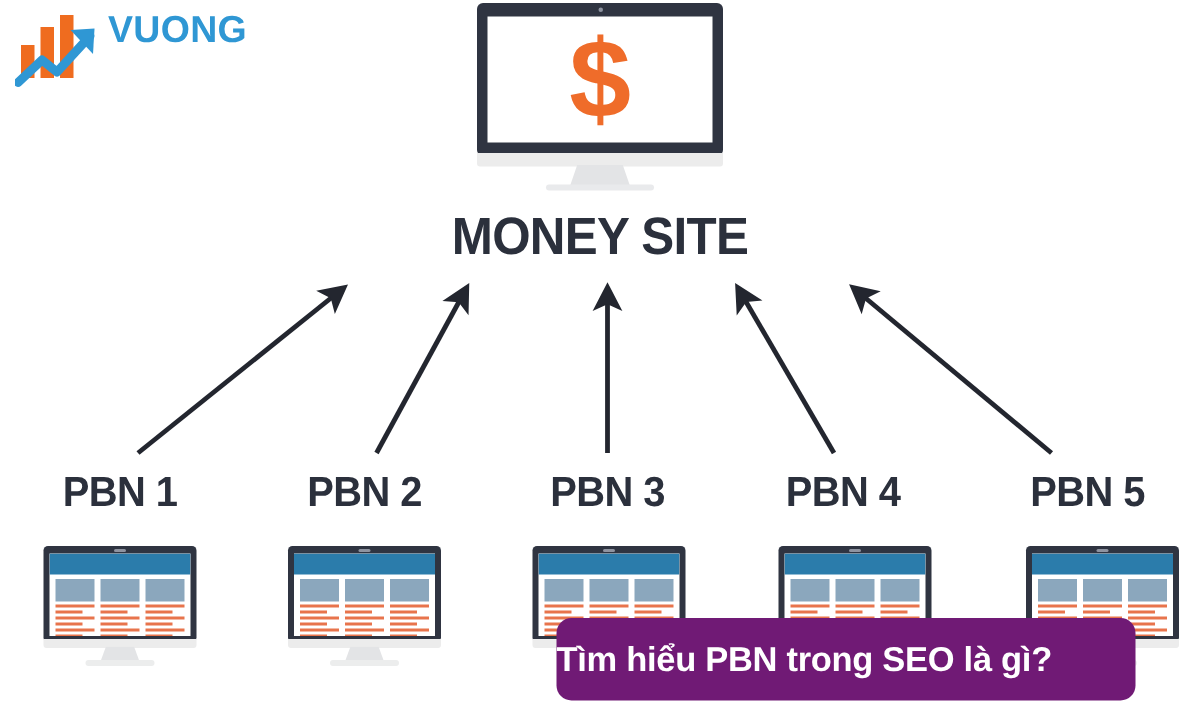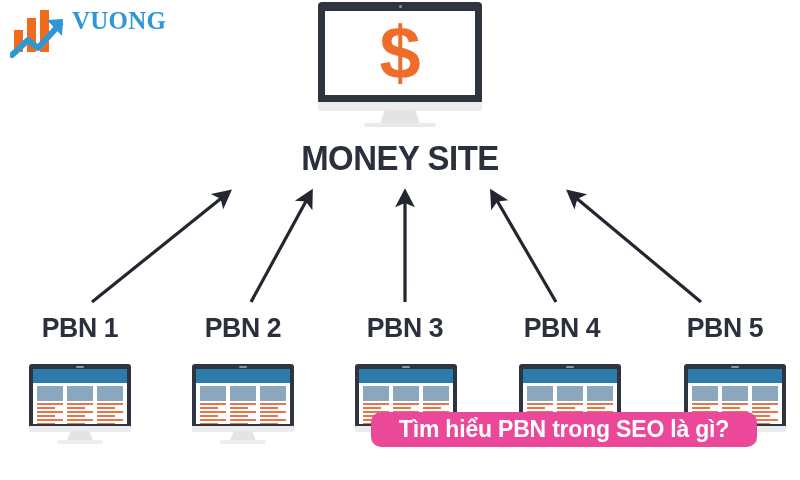--- a/index.html
+++ b/index.html
@@ -30,21 +30,20 @@
     top: 0;
     width: 64px;
     height: 54px;
   }
   #logo-text {
     position: absolute;
     left: 62px;
     top: 2px;
     width: 130px;
     line-height: 1.02;
-    font-family: Liberation Serif, serif;
   }
   .logo-line {
     font-weight: 700;
     font-size: 25px;
     letter-spacing: 0.2px;
     display: block;
   }
   .logo-line.l1 { color: #2f97d4; }
   .logo-line.l2 { color: #ef6c1f; }
 
@@ -228,26 +227,26 @@
     background: #eceded;
     border-radius: 2px;
   }
 
   
   #cta-banner {
     position: absolute;
     left: 371px;
     top: 412px;
     width: 386px;
-    height: 35px;
-    background: #ec4899;
+    height: 55px;
+    background: #701a75;
     border-radius: 10px;
     display: flex;
     align-items: center;
-    justify-content: center;
+    justify-content: flex-start;
   }
   #cta-text {
     color: #ffffff;
     font-weight: 700;
     font-size: 23px;
     letter-spacing: -0.2px;
     white-space: nowrap;
   }
 </style>
 </head>

